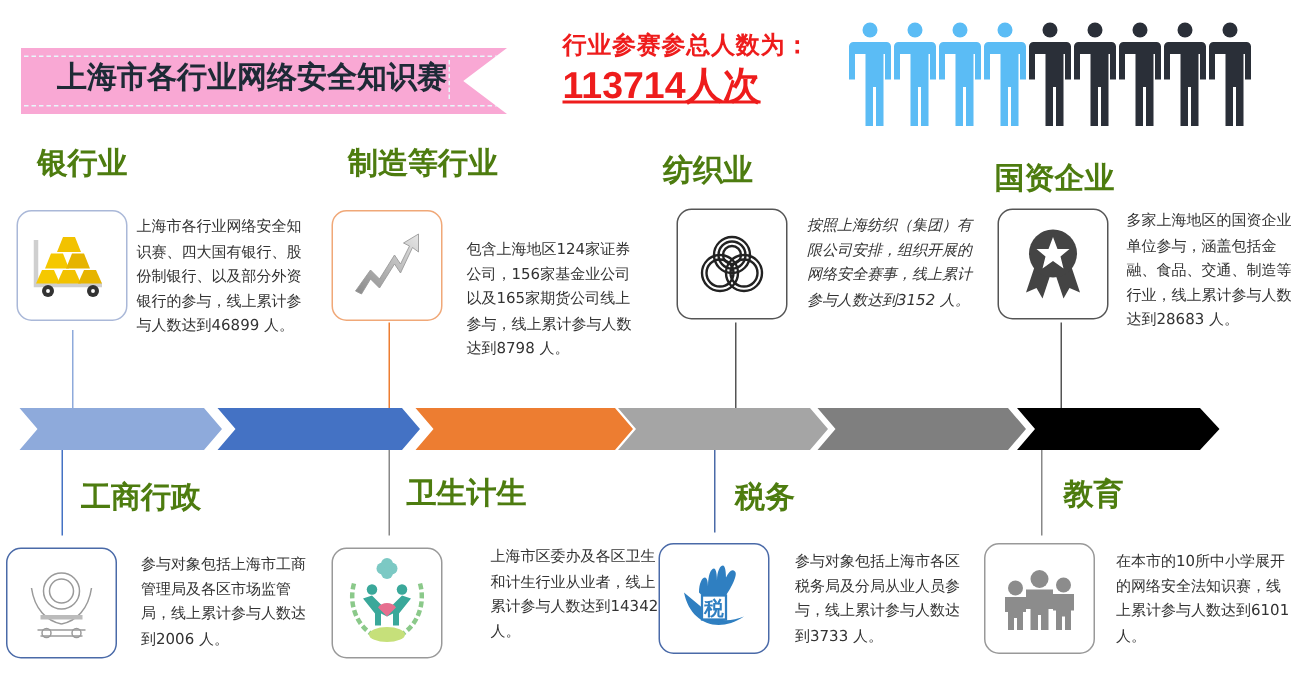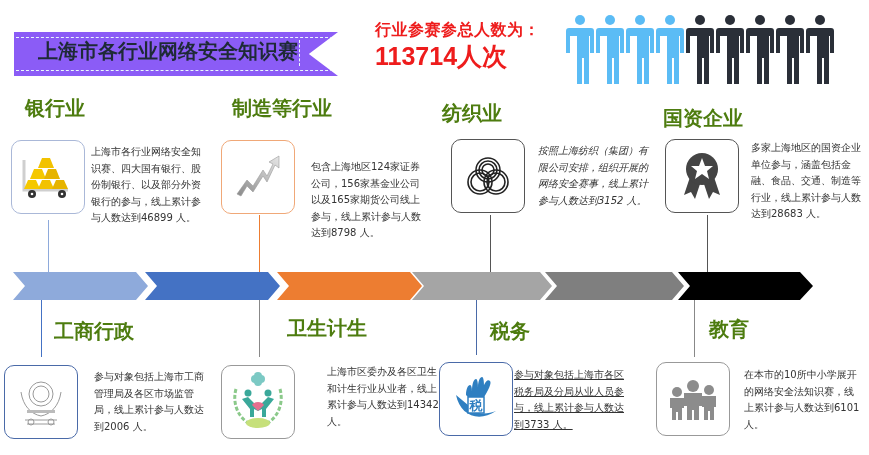--- a/index.html
+++ b/index.html
@@ -2,21 +2,21 @@
 <html><head>
   <meta charset="utf-8">
   <style>
     * { margin: 0; padding: 0; box-sizing: border-box; }
     html, body { width: 869px; height: 455px; background: #ffffff; overflow: hidden; }
     body { position: relative; font-family: "DejaVu Sans", "Liberation Sans", sans-serif; color: #222; }
 
     
     .ribbon {
       position: absolute; left: 14px; top: 32px; width: 324px; height: 44px;
-      background: #8b5cf6;
+      background: #f9a8d4;
       clip-path: polygon(0 0, 100% 0, 91% 50%, 100% 100%, 0 100%);
     }
     .ribbon::before {
       content: ""; position: absolute; left: 2px; right: 0; top: 5px; bottom: 5px;
       border-top: 1px dashed #e8f8fb; border-bottom: 1px dashed #e8f8fb;
     }
     .ribbon::after {
       content: ""; position: absolute; right: 22px; top: 8px; width: 16px; height: 26px;
       border-left: 1px dashed #e8f8fb;
       transform: skewX(0);
@@ -26,21 +26,21 @@
       color: #1e2a36; letter-spacing: 0px; white-space: nowrap;
     }
 
     
     .total-label {
       position: absolute; left: 375px; top: 20px; font-size: 16px; font-weight: bold;
       color: #ee1c1c; white-space: nowrap; letter-spacing: 0.5px;
     }
     .total-value {
       position: absolute; left: 375px; top: 40px; font-size: 25px; font-weight: bold;
-      color: #ee1c1c; white-space: nowrap; font-family: "Liberation Sans", sans-serif;
+      color: #ee1c1c; white-space: nowrap; font-family: "Liberation Sans", sans-serif; text-decoration: underline;
     }
     .people {
       position: absolute; left: 566px; top: 14px; display: flex; gap: 2px;
     }
     .person { width: 28px; height: 72px; }
 
     
     .cat-title {
       position: absolute; font-size: 20px; font-weight: bold; color: #4d7c0f; white-space: nowrap;
     }
@@ -193,21 +193,21 @@
       <path d="M14 48h32M16 52h28"></path>
       <circle cx="20" cy="50" r="3"></circle>
         <circle cx="40" cy="50" r="3"></circle>
     </g>
     <rect x="16" y="38" width="28" height="3" fill="#bbb"></rect>
   </svg>
 </div>
 <div class="desc" style="left:94px; top:369px; width:118px;">参与对象包括上海市工商管理局及各区市场监管局，线上累计参与人数达到2006 人。</div>
 
 <div class="vline" style="left:259px; top:300px; height:57px; background:#888;"></div>
-<div class="cat-title" style="left:271px; top:315px;margin-left:16px;">卫生计生</div>
+<div class="cat-title" style="left:271px; top:315px;">卫生计生</div>
 <div class="card" style="left:221px; top:365px; border:1px solid #999;">
   <svg width="60" height="62" viewBox="0 0 60 62">
     <path d="M30 4 a4 4 0 1 1 0.1 0" fill="none"></path>
     <g fill="#7cc9c4">
         <circle cx="27" cy="8" r="4"></circle>
         <circle cx="33" cy="8" r="4"></circle>
         <circle cx="30" cy="5" r="4"></circle>
         <circle cx="30" cy="11" r="4"></circle>
       </g>
     <path d="M8 18c-4 14 2 30 16 36M52 18c4 14-2 30-16 36" fill="none" stroke="#8bc98a" stroke-width="3" stroke-dasharray="4 2"></path>
@@ -223,21 +223,21 @@
 <div class="vline" style="left:476px; top:300px; height:55px; background:#4a6aa8;"></div>
 <div class="cat-title" style="left:490px; top:318px;">税务</div>
 <div class="card" style="left:439px; top:362px; border:1px solid #4a6aa8;">
   <svg width="56" height="56" viewBox="0 0 56 56">
     <path d="M8 24c4 20 22 28 40 16-10 4-22 4-28-6z" fill="#2f7fc1"></path>
     <path d="M18 24c0-6 2-10 4-10s2 6 2 6c0-8 2-12 4-12s2 8 2 8c0-6 2-10 4-10s2 8 2 8c2-4 4-6 6-4 2 2-2 10-6 16H20z" fill="#2f7fc1"></path>
     <rect x="20" y="26" width="16" height="16" fill="#fff" stroke="#2f7fc1" stroke-width="1.5"></rect>
     <text x="28" y="39" text-anchor="middle" font-size="13" font-weight="bold" fill="#2f7fc1" font-family="DejaVu Sans, sans-serif">税</text>
   </svg>
 </div>
-<div class="desc" style="left:514px; top:367px; width:115px;text-decoration:underline;">参与对象包括上海市各区税务局及分局从业人员参与，线上累计参与人数达到3733 人。</div>
+<div class="desc" style="left:530px; top:367px; width:115px;">参与对象包括上海市各区税务局及分局从业人员参与，线上累计参与人数达到3733 人。</div>
 
 <div class="vline" style="left:694px; top:300px; height:57px; background:#888;"></div>
 <div class="cat-title" style="left:709px; top:316px;">教育</div>
 <div class="card" style="left:656px; top:362px; border:1px solid #999;">
   <svg width="52" height="42" viewBox="0 0 52 42">
     <g fill="#8c8c8c">
       <circle cx="10" cy="14" r="5"></circle>
         <path d="M3 20h14v10h-2v12h-4v-8h-2v8H5V30H3z"></path>
       <circle cx="26" cy="8" r="6"></circle>
         <path d="M17 15h18v13h-3v14h-5V32h-2v10h-5V28h-3z"></path>

